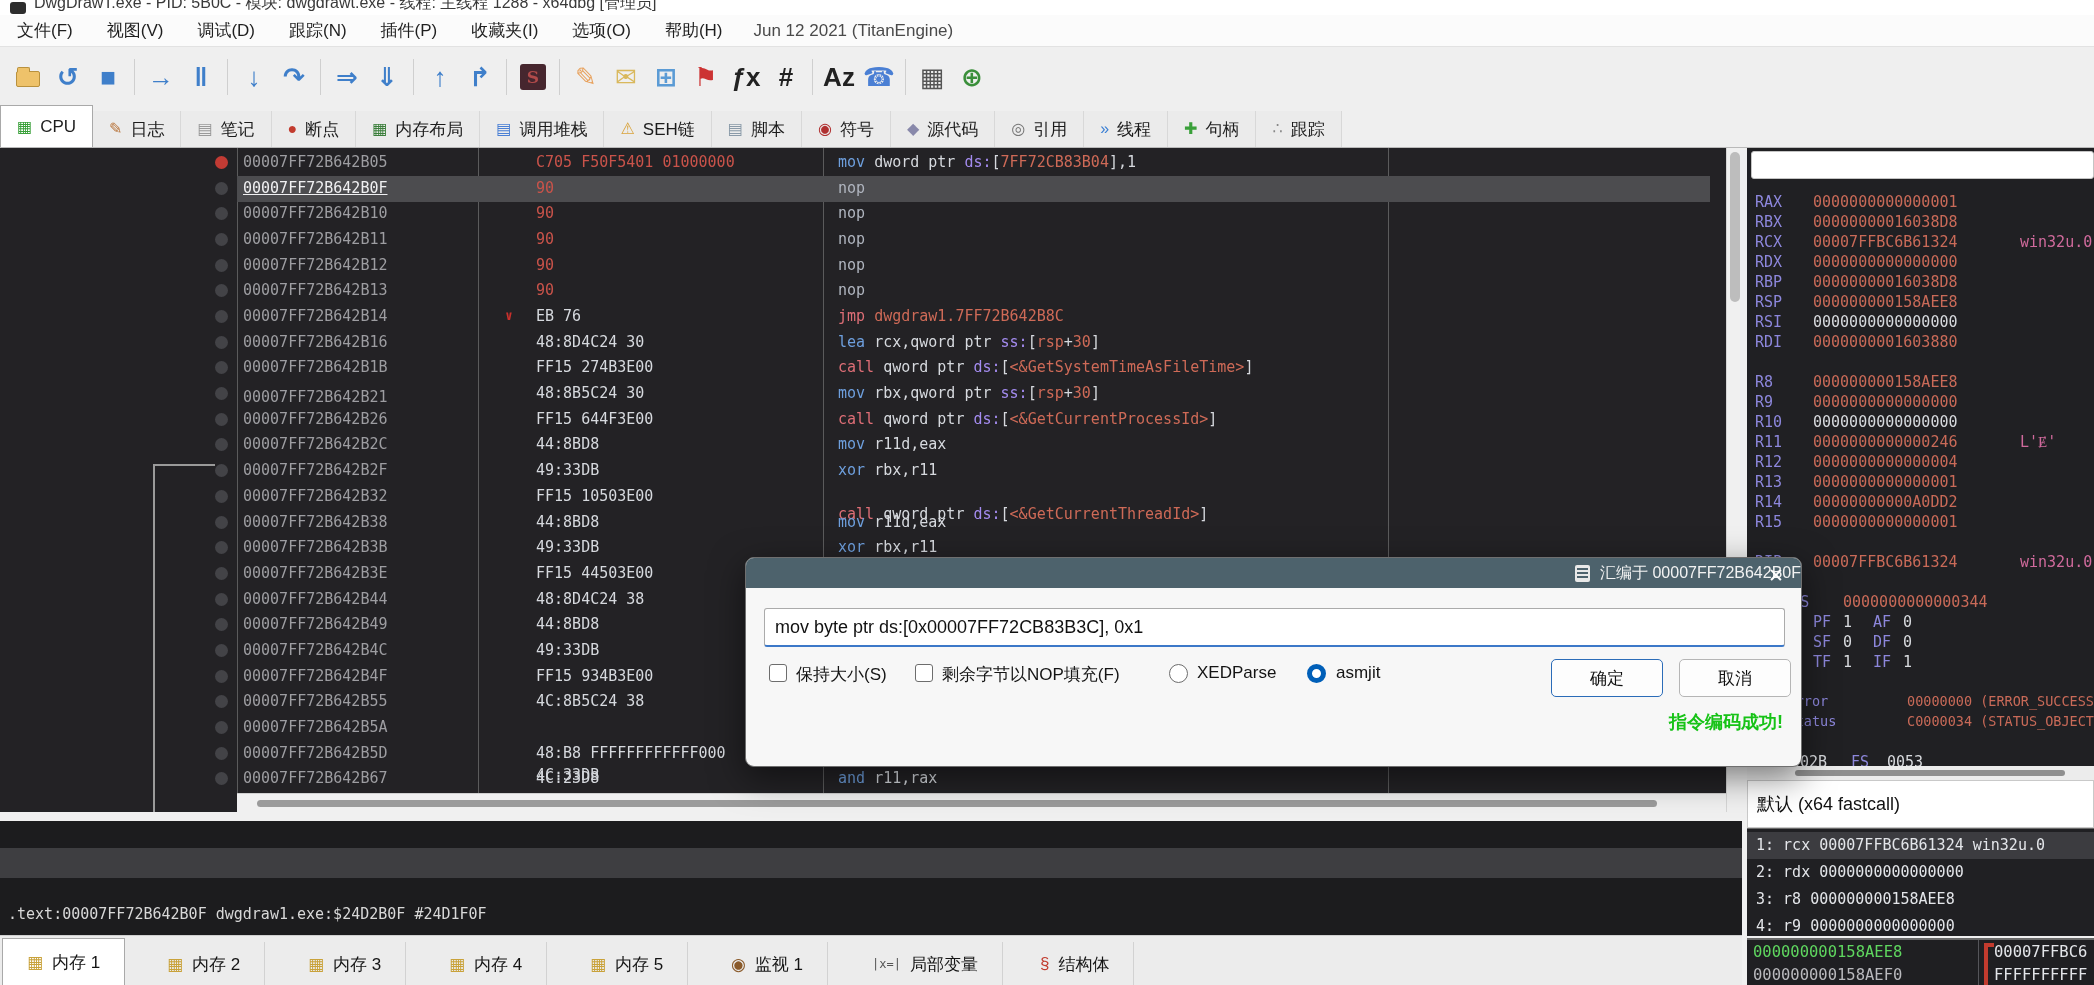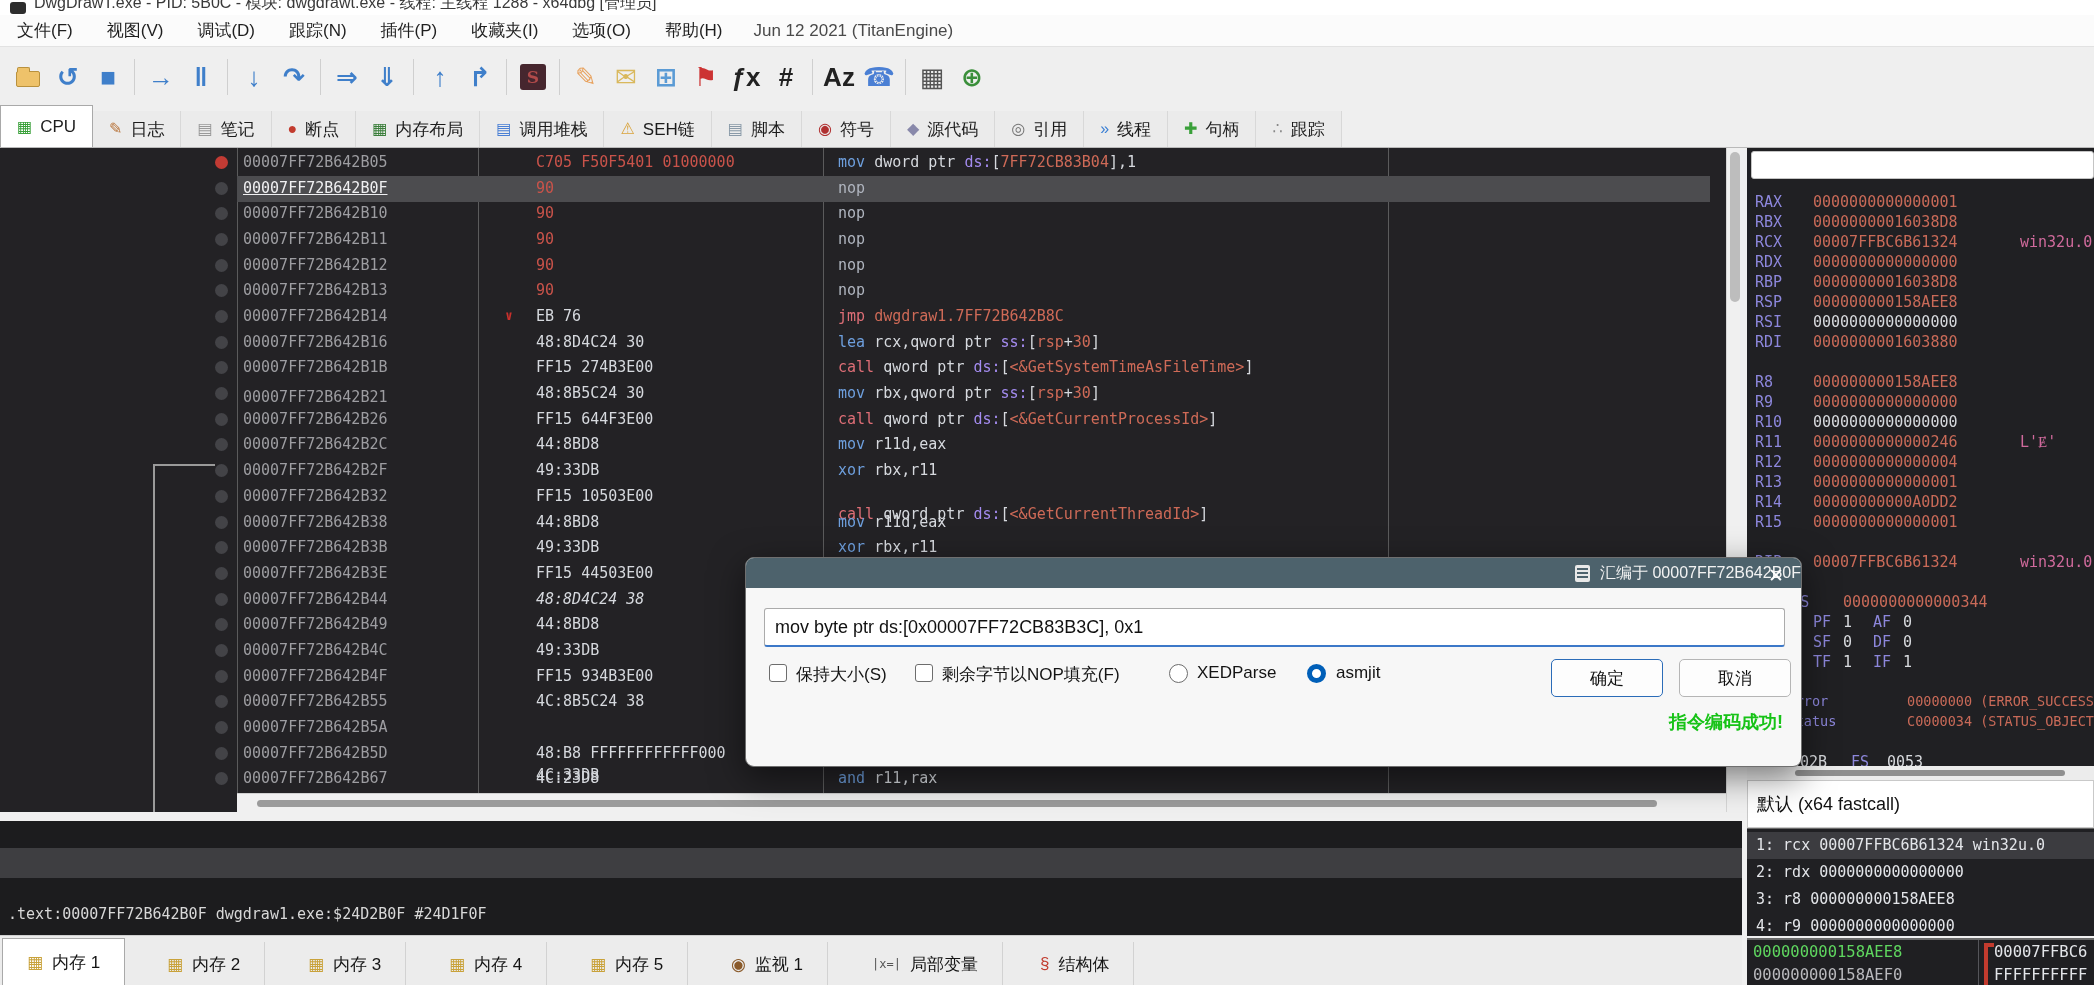--- a/index.html
+++ b/index.html
@@ -335,21 +335,21 @@
         <span class="d-instr mono" style="top: 364.52px;"><span class="tk-k">mov </span><span class="tk-w">r11d,eax</span></span>
         <span class="bp-dot" style="top: 393.2px;"></span>
         <span class="d-addr mono" style="top: 390.2px;">00007FF72B642B3B</span>
         <span class="d-bytes mono" style="top: 390.2px;">49:33DB</span>
         <span class="d-instr mono" style="top: 390.2px;"><span class="tk-k">xor </span><span class="tk-w">rbx,r11</span></span>
         <span class="bp-dot" style="top: 418.88px;"></span>
         <span class="d-addr mono" style="top: 415.88px;">00007FF72B642B3E</span>
         <span class="d-bytes mono" style="top: 415.88px;">FF15 44503E00</span>
         <span class="bp-dot" style="top: 444.56px;"></span>
         <span class="d-addr mono" style="top: 441.56px;">00007FF72B642B44</span>
-        <span class="d-bytes mono" style="top: 441.56px; font-style: italic;">48:8D4C24 38</span>
+        <span class="d-bytes mono" style="top: 441.56px;">48:8D4C24 38</span>
         <span class="bp-dot" style="top: 470.24px;"></span>
         <span class="d-addr mono" style="top: 467.24px; text-align: right;">00007FF72B642B49</span>
         <span class="d-bytes mono" style="top: 467.24px;">44:8BD8</span>
         <span class="bp-dot" style="top: 495.92px;"></span>
         <span class="d-addr mono" style="top: 492.92px;">00007FF72B642B4C</span>
         <span class="d-bytes mono" style="top: 492.92px;">49:33DB</span>
         <span class="bp-dot" style="top: 521.6px;"></span>
         <span class="d-addr mono" style="top: 518.6px;">00007FF72B642B4F</span>
         <span class="d-bytes mono" style="top: 518.6px;">FF15 934B3E00</span>
         <span class="bp-dot" style="top: 547.28px;"></span>

